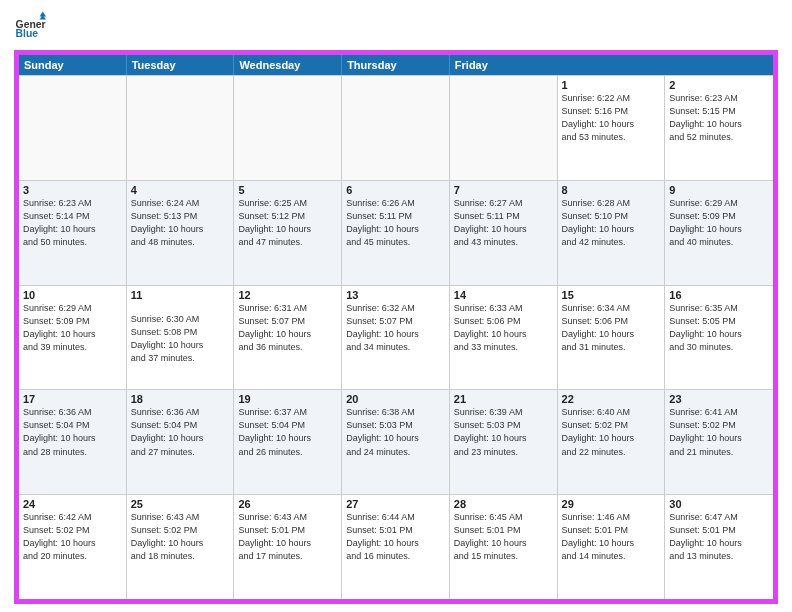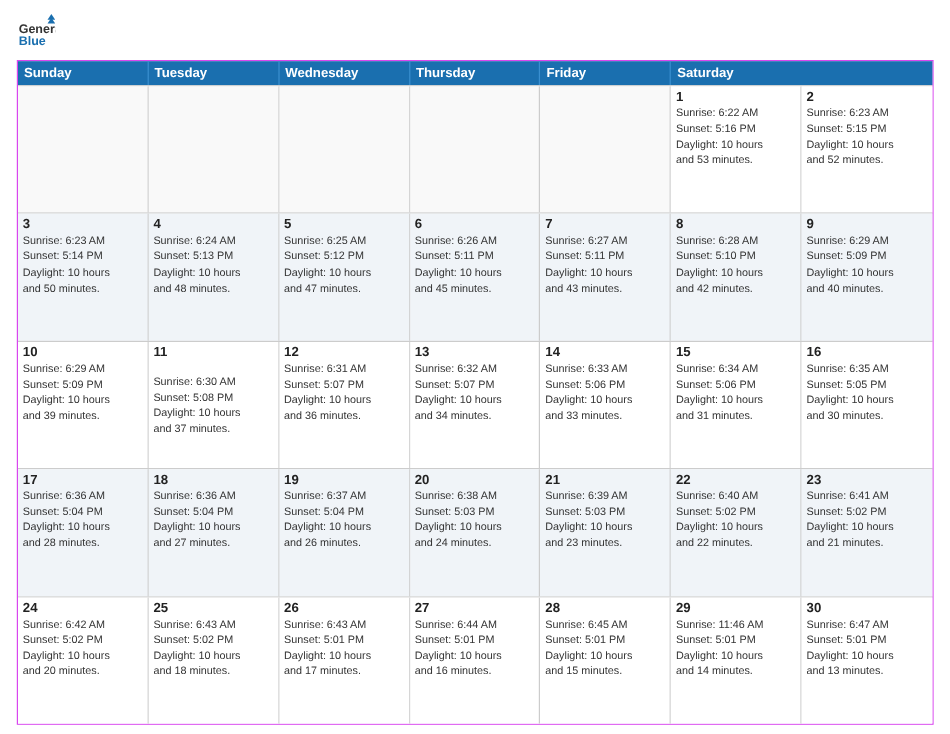--- a/index.html
+++ b/index.html
@@ -41,21 +41,21 @@
       color: #222;
     }
     .location {
       font-size: 14px;
       color: #555;
     }
     .calendar {
       flex: 1;
       display: flex;
       flex-direction: column;
-      border: 1px solid #d946ef;
+      border: 5px solid #d946ef;
       justify-content: flex-end;
     }
     .cal-header {
       display: grid;
       grid-template-columns: repeat(7, 1fr);
       background: #1a6faf;
     }
     .cal-header-cell {
       color: #fff;
       font-size: 11px;
@@ -118,21 +118,20 @@
     </div>
   </div>
 
   <div class="calendar">
     <div class="cal-header">
     <div class="cal-header-cell">Sunday</div>
         <div class="cal-header-cell">Tuesday</div>
         <div class="cal-header-cell">Wednesday</div>
         <div class="cal-header-cell">Thursday</div>
         <div class="cal-header-cell">Friday</div>
-        <div class="cal-header-cell">Saturday</div>
       </div>
     <div class="cal-body">
     <div class="cal-row">
           <div class="cal-cell empty"></div>
           <div class="cal-cell empty"></div>
           <div class="cal-cell empty"></div>
           <div class="cal-cell empty"></div>
           <div class="cal-cell empty"></div>
           <div class="cal-cell">
             <div class="day-num">1</div>
@@ -333,21 +332,21 @@
           </div>
           <div class="cal-cell">
             <div class="day-num">28</div>
             <div class="day-info" style="white-space: pre-line;">Sunrise: 6:45 AM
 Sunset: 5:01 PM
 Daylight: 10 hours
 and 15 minutes.</div>
           </div>
           <div class="cal-cell">
             <div class="day-num">29</div>
-            <div class="day-info" style="white-space: pre-line;">Sunrise: 11:46 AM
+            <div class="day-info" style="white-space: pre-line;">Sunrise: 1:46 AM
 Sunset: 5:01 PM
 Daylight: 10 hours
 and 14 minutes.</div>
           </div>
           <div class="cal-cell">
             <div class="day-num">30</div>
             <div class="day-info" style="white-space: pre-line;">Sunrise: 6:47 AM
 Sunset: 5:01 PM
 Daylight: 10 hours
 and 13 minutes.</div>

